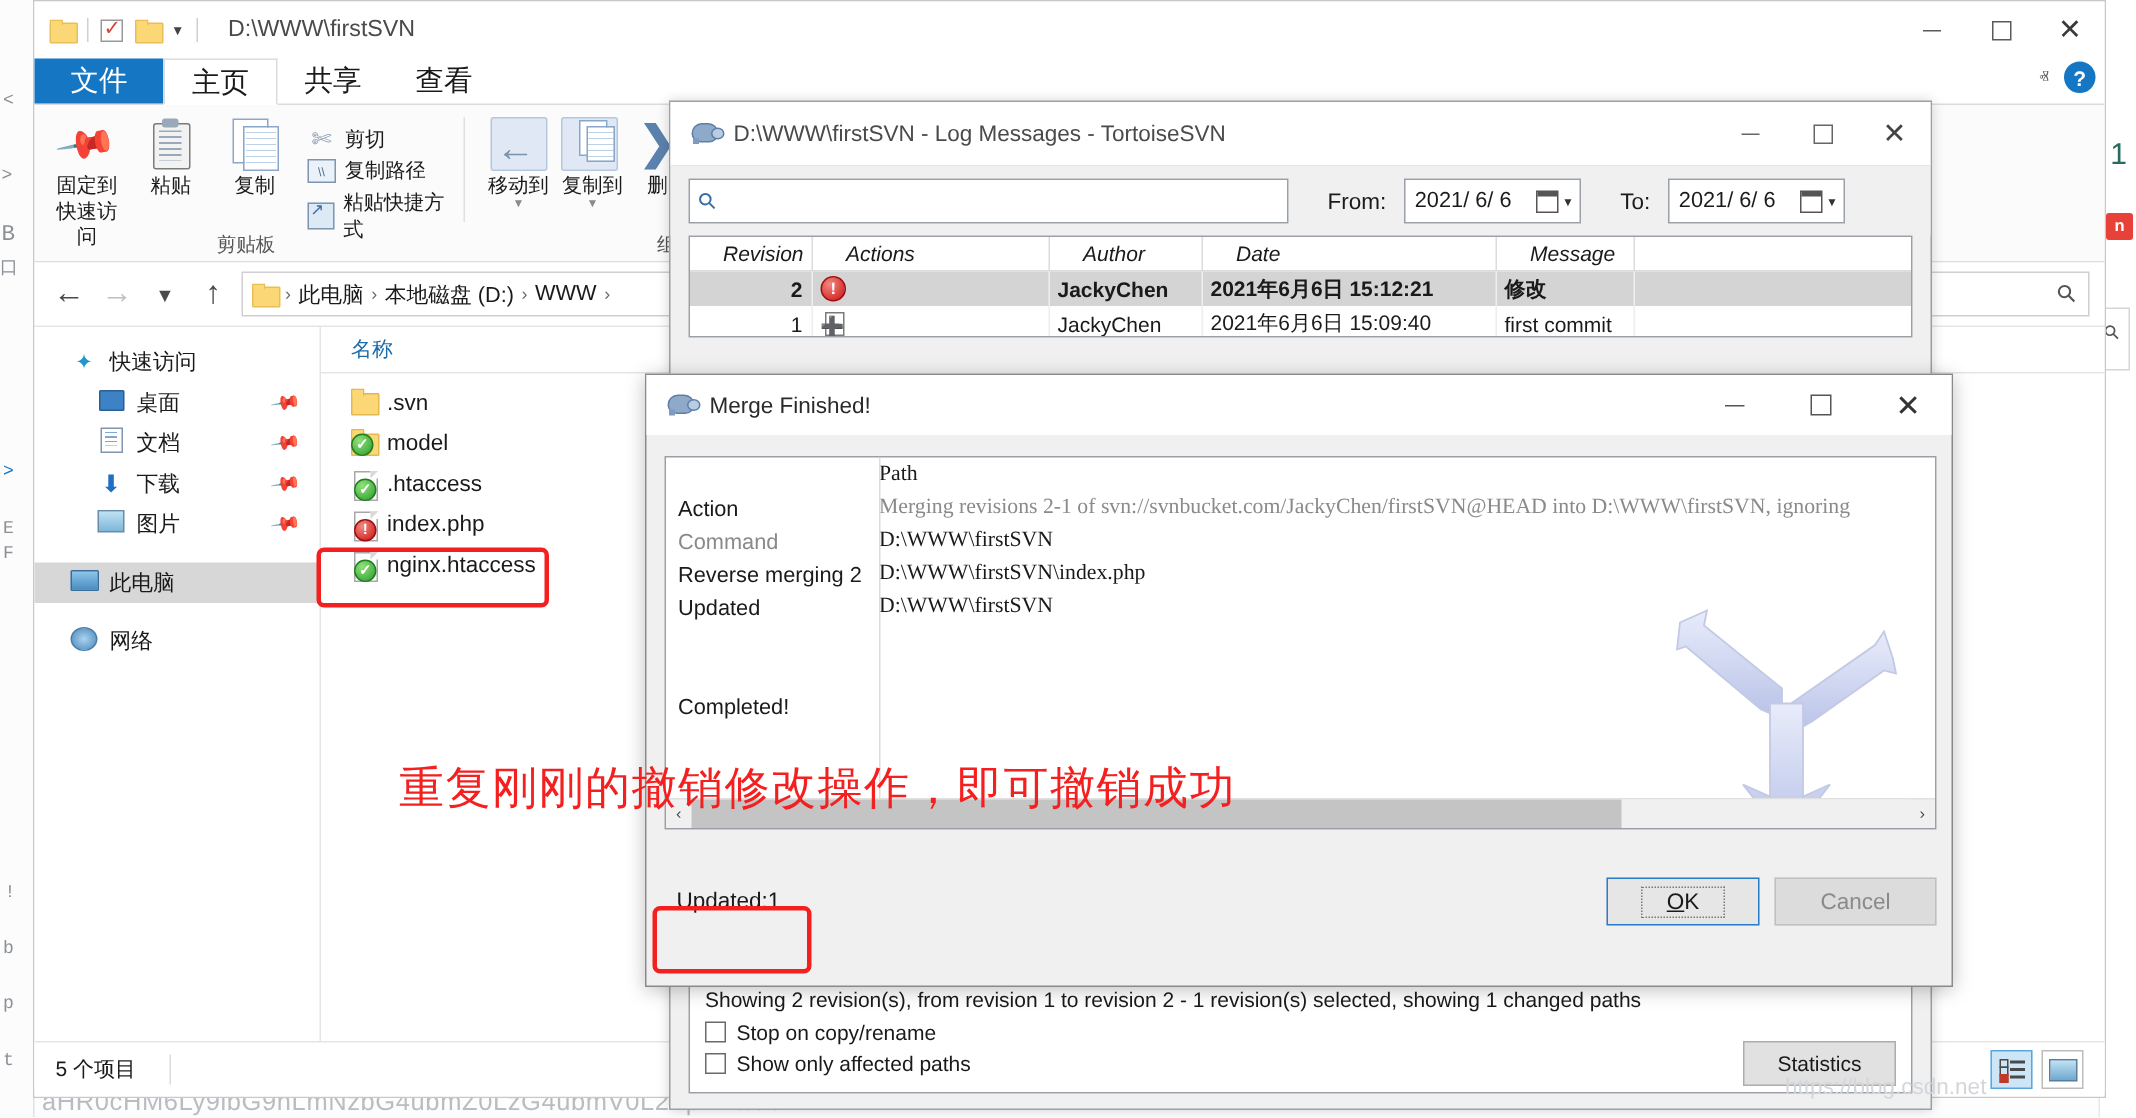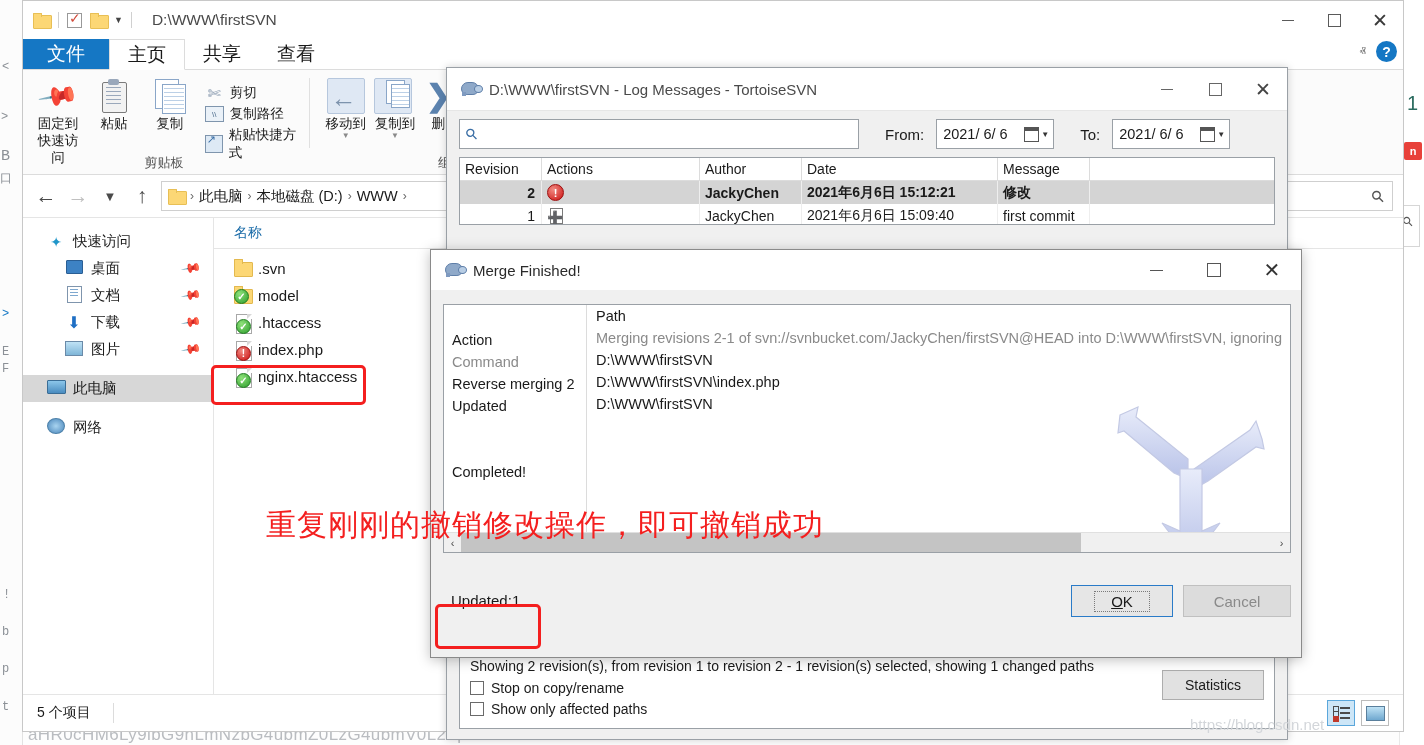--- a/index.html
+++ b/index.html
@@ -278,21 +278,21 @@
   .dp-ico { display:flex; align-items:center; gap:2px; }
   .dp-cal { width: 13px; height: 13px; border:1px solid #555; position:relative; }
   .dp-cal:after{content:"";position:absolute;left:0;top:0;width:13px;height:3px;background:#555;}
   .dp-ar { font-size: 8px; color:#333; }
 
   .lw-table {
     margin: 0 12px; height: 68px; background:#fff; border:1px solid #9aa0a6; box-sizing:border-box;
     overflow:hidden;
   }
   .lt-head { display:flex; height: 22px; border-bottom:1px solid #dcdcdc; font-size: 14px; color:#1a1a1a; }
-  .lt-head > div { display:flex; align-items:center; padding-left: 5px; border-right:1px solid #dcdcdc; box-sizing:border-box;}
+  .lt-head > div { display:flex; align-items:center; padding-left: 22px; border-right:1px solid #dcdcdc; box-sizing:border-box;font-style:italic;}
   .lt-row { display:flex; height: 23px; font-size: 14px; color:#1a1a1a; }
   .lt-row > div { display:flex; align-items:center; padding-left: 5px; border-right:1px solid #eee; box-sizing:border-box;}
   .lt-row.sel { background: #d4d4d4; font-weight: bold; }
   .c-rev { width: 82px; justify-content:flex-end !important; padding-right: 6px; }
   .c-act { width: 158px; }
   .c-auth{ width: 102px; }
   .c-date{ width: 196px; }
   .c-msg { width: 92px; }
   .c-rest{ flex:1; border-right:none !important; }
   .act-del { width:15px;height:15px;border-radius:50%;background:radial-gradient(circle at 35% 30%,#f08a82,#cc1111);border:1px solid #9c0d0d;color:#fff;font-size:11px;font-weight:bold;display:flex;align-items:center;justify-content:center;}
@@ -301,21 +301,21 @@
   .act-add .p { position:absolute;left:0px;top:5px;color:#1f5fc4;font-size:13px;font-weight:bold;line-height:10px;}
 
   .lw-bottom {
     position:absolute; left: 12px; right: 12px; bottom: 10px; height: 80px;
     border: 1px solid #9aa0a6; background:#fff; box-sizing:border-box; padding: 8px 10px;
   }
   .lwb-line { font-size: 14px; color:#1a1a1a; margin-bottom: 6px; }
   .lwb-chk { display:flex; align-items:center; gap:7px; font-size: 14px; color:#1a1a1a; margin-bottom: 5px;}
   .chkbox { width: 14px; height: 14px; border:1px solid #6a6a6a; background:#fff; box-sizing:border-box;}
   .stat-btn {
-    position:absolute; right: 10px; top: 20px; width: 100px; height: 28px;
+    position:absolute; right: 10px; top: 44px; width: 100px; height: 28px;
     background:#e1e1e1; border:1px solid #adadad; display:flex; align-items:center; justify-content:center;
     font-size: 14px; color:#1a1a1a;
   }
 
   
   .mergewin {
     position:absolute; left: 430px; top: 249px; width: 872px; height: 409px;
     background: #f0f0f0; border: 1px solid #8a8a8a; box-sizing:border-box;
     box-shadow: 0 2px 12px rgba(0,0,0,0.25);
   }
@@ -325,21 +325,21 @@
   .mw-btn { width: 58px; display:flex; align-items:center; justify-content:center; color:#4a4a4a; }
 
   .mw-list {
     position:absolute; left: 12px; top: 54px; width: 848px; height: 249px;
     background:#fff; border:1px solid #9aa0a6; box-sizing:border-box; overflow:hidden;
   }
   .ml-inner { position:relative; height: 229px; }
   .ml-colsep { position:absolute; left: 142px; top:0; width:1px; height: 229px; background:#dcdcdc; }
   .ml-row { display:flex; height: 22px; font-size: 14.5px; color:#1a1a1a; align-items:center; }
   .ml-a { width: 142px; padding-left: 8px; box-sizing:border-box; white-space:nowrap;margin-top:48px; }
-  .ml-p { padding-left: 10px; white-space:nowrap; }
+  .ml-p { white-space:nowrap;font-family:Liberation Serif, serif; }
   .ml-row.dim .ml-a, .ml-row.dim .ml-p { color: #8a8a8a; }
   .ml-hscroll {
     position:absolute; left:0; bottom:0; width: 100%; height: 19px; background:#f0f0f0;
     border-top:1px solid #e0e0e0; display:flex; align-items:center;
   }
   .hs-arrow { width: 17px; text-align:center; font-size:11px; color:#4a4a4a; }
   .hs-track { flex:1; height: 19px; background:#f0f0f0; position:relative; }
   .hs-thumb { position:absolute; left: 0px; top: 0; width: 620px; height: 19px; background:#c4c4c4; }
 
   .merge-graphic { position:absolute; right: 24px; top: 98px; width: 150px; height: 160px; }

